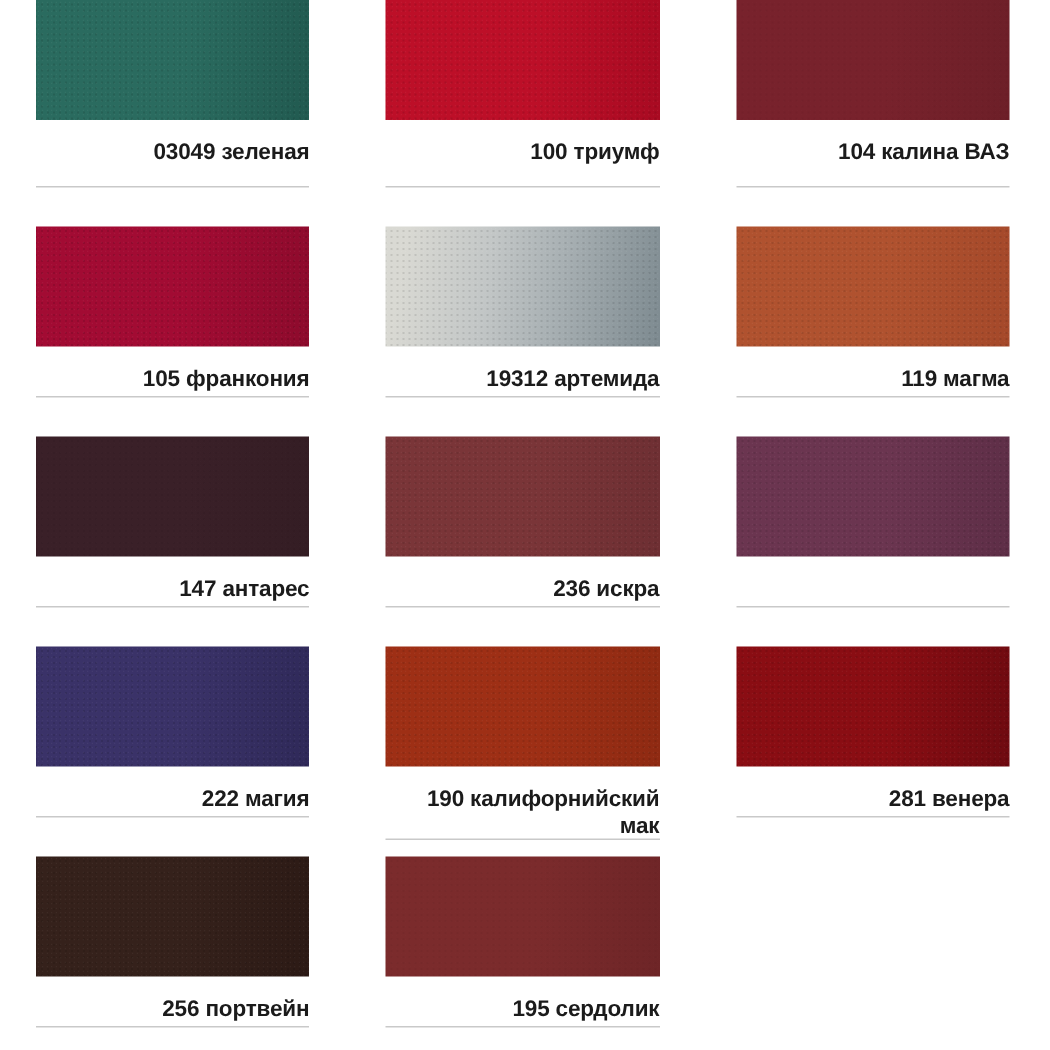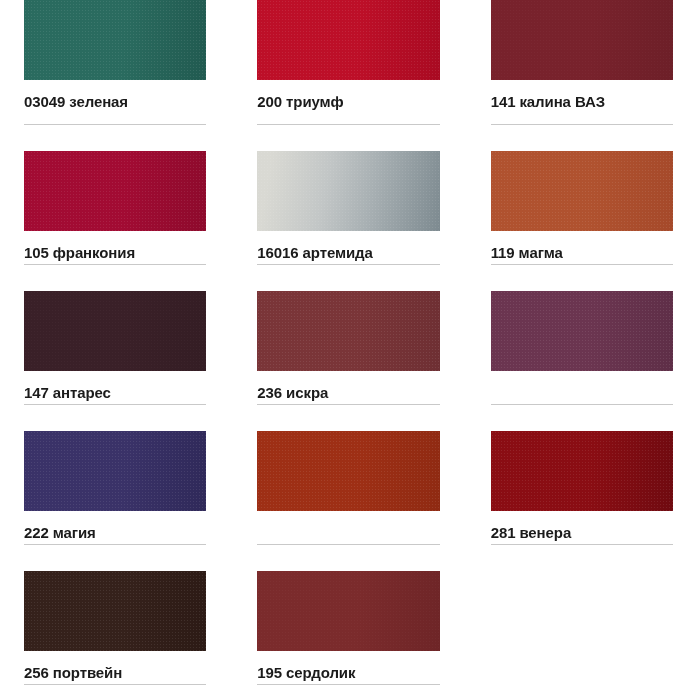--- a/index.html
+++ b/index.html
@@ -27,20 +27,21 @@
   }
 
   .swatch-cell {
     position: relative;
     box-sizing: border-box;
     padding-left: 24px;
     padding-right: 27px;
     padding-top: 0px;
     display: flex;
     flex-direction: column;
+    text-align: right;
   }
 
   .chip {
     width: 100%;
     height: 80px;
     margin-top: 0px;
     flex: 0 0 auto;
     position: relative;
     overflow: hidden;
   }
@@ -89,36 +90,36 @@
 <body>
 
 <div id="catalog" style="background: rgb(255, 255, 255);">
     <div class="swatch-cell">
       <div class="chip" style="background: linear-gradient(95deg, rgb(42, 107, 95) 0%, rgb(42, 107, 95) 55%, rgb(33, 90, 80) 100%);"></div>
       <div class="label">03049 зеленая</div>
       <div class="divider" style="background: rgb(201, 201, 201);"></div>
     </div>
     <div class="swatch-cell">
       <div class="chip" style="background: linear-gradient(95deg, rgb(189, 15, 40) 0%, rgb(189, 15, 40) 55%, rgb(169, 10, 34) 100%);"></div>
-      <div class="label">200 триумф</div>
+      <div class="label">100 триумф</div>
       <div class="divider" style="background: rgb(201, 201, 201);"></div>
     </div>
     <div class="swatch-cell">
       <div class="chip flat" style="background: linear-gradient(95deg, rgb(120, 34, 44) 0%, rgb(120, 34, 44) 55%, rgb(109, 31, 40) 100%);"></div>
-      <div class="label">141 калина ВАЗ</div>
+      <div class="label">104 калина ВАЗ</div>
       <div class="divider" style="background: rgb(201, 201, 201);"></div>
     </div>
     <div class="swatch-cell">
       <div class="chip" style="background: linear-gradient(95deg, rgb(162, 11, 51) 0%, rgb(162, 11, 51) 55%, rgb(141, 10, 44) 100%);"></div>
       <div class="label">105 франкония</div>
       <div class="divider" style="background: rgb(201, 201, 201);"></div>
     </div>
     <div class="swatch-cell">
       <div class="chip" style="background: linear-gradient(100deg, rgb(217, 217, 211) 0%, rgb(217, 217, 211) 8%, rgb(194, 198, 198) 38%, rgb(168, 176, 179) 62%, rgb(125, 138, 144) 100%);"></div>
-      <div class="label">16016 артемида</div>
+      <div class="label">19312 артемида</div>
       <div class="divider" style="background: rgb(201, 201, 201);"></div>
     </div>
     <div class="swatch-cell">
       <div class="chip" style="background: linear-gradient(95deg, rgb(176, 82, 47) 0%, rgb(176, 82, 47) 55%, rgb(165, 73, 42) 100%);"></div>
       <div class="label">119 магма</div>
       <div class="divider" style="background: rgb(201, 201, 201);"></div>
     </div>
     <div class="swatch-cell">
       <div class="chip flat" style="background: linear-gradient(95deg, rgb(58, 32, 40) 0%, rgb(58, 32, 40) 55%, rgb(52, 29, 36) 100%);"></div>
       <div class="label">147 антарес</div>
@@ -133,20 +134,21 @@
       <div class="chip" style="background: linear-gradient(95deg, rgb(107, 53, 80) 0%, rgb(107, 53, 80) 55%, rgb(94, 46, 71) 100%);"></div>
       <div class="divider" style="background: rgb(201, 201, 201);"></div>
     </div>
     <div class="swatch-cell">
       <div class="chip" style="background: linear-gradient(95deg, rgb(58, 50, 104) 0%, rgb(58, 50, 104) 55%, rgb(47, 41, 89) 100%);"></div>
       <div class="label">222 магия</div>
       <div class="divider" style="background: rgb(201, 201, 201);"></div>
     </div>
     <div class="swatch-cell">
       <div class="chip" style="background: linear-gradient(95deg, rgb(158, 47, 21) 0%, rgb(158, 47, 21) 55%, rgb(143, 42, 18) 100%);"></div>
+      <div class="label">190 калифорнийский мак</div>
       <div class="divider" style="background: rgb(201, 201, 201);"></div>
     </div>
     <div class="swatch-cell">
       <div class="chip" style="background: linear-gradient(95deg, rgb(138, 13, 19) 0%, rgb(138, 13, 19) 55%, rgb(111, 10, 16) 100%);"></div>
       <div class="label">281 венера</div>
       <div class="divider" style="background: rgb(201, 201, 201);"></div>
     </div>
     <div class="swatch-cell">
       <div class="chip" style="background: linear-gradient(95deg, rgb(53, 33, 27) 0%, rgb(53, 33, 27) 55%, rgb(44, 26, 21) 100%);"></div>
       <div class="label">256 портвейн</div>

